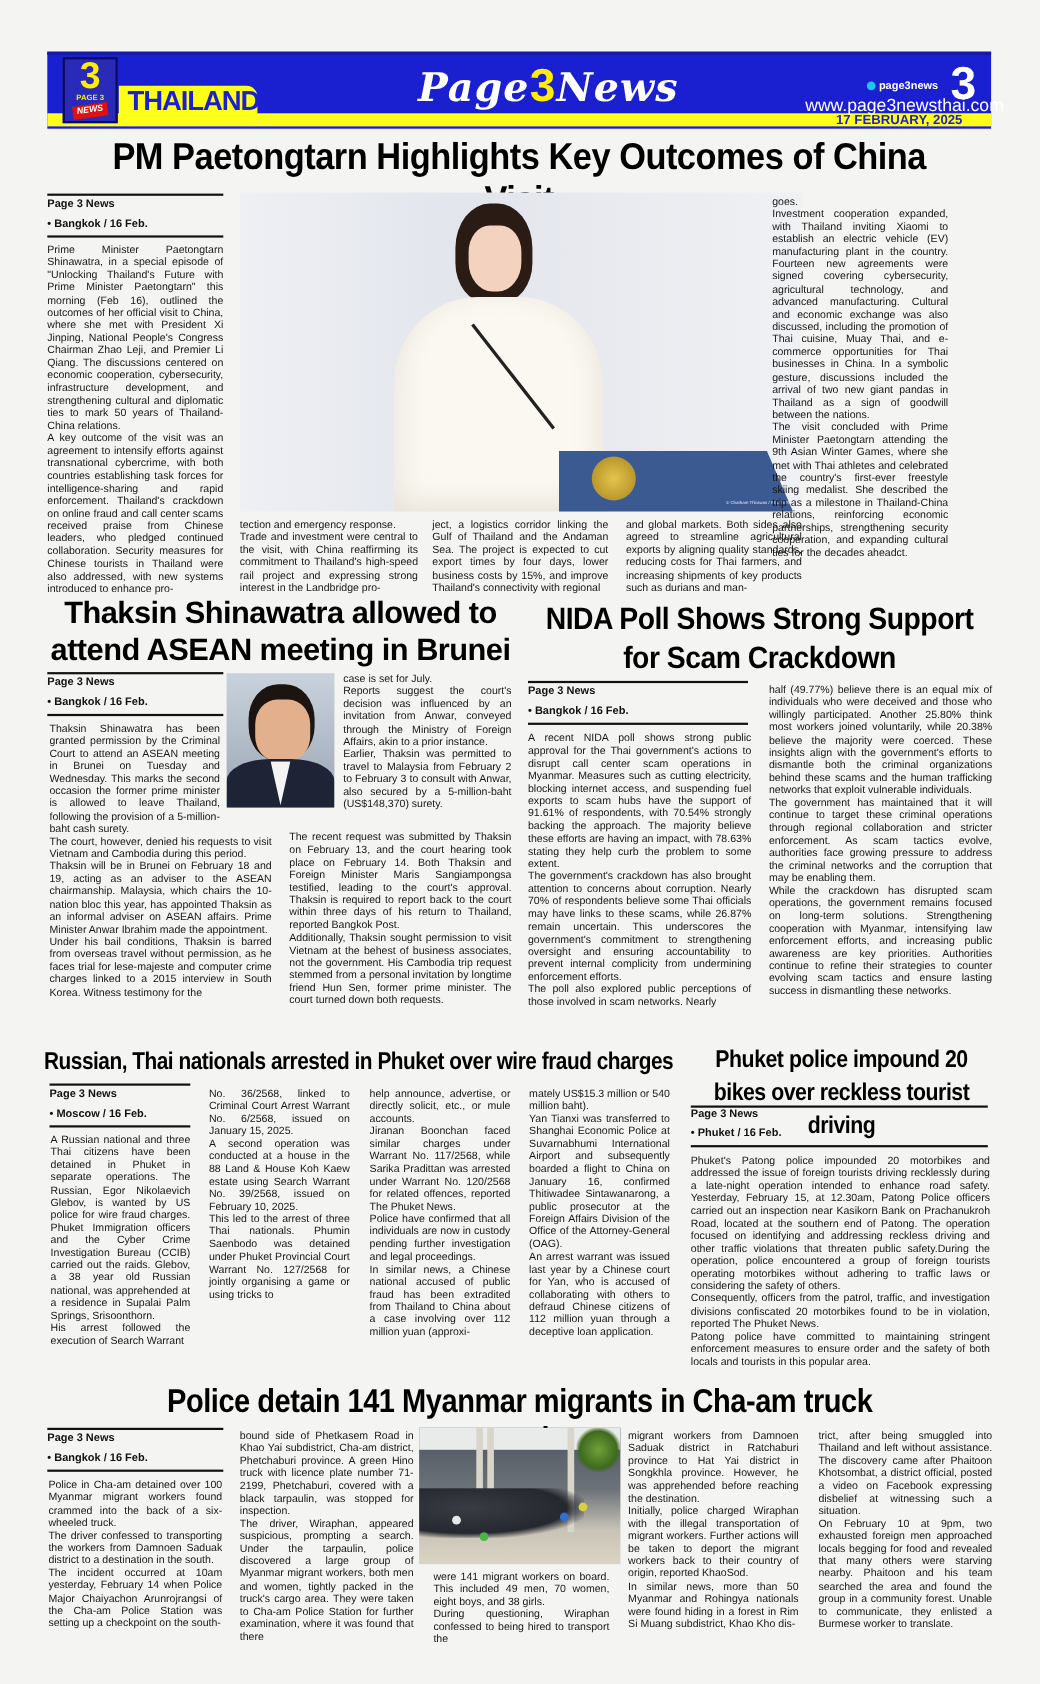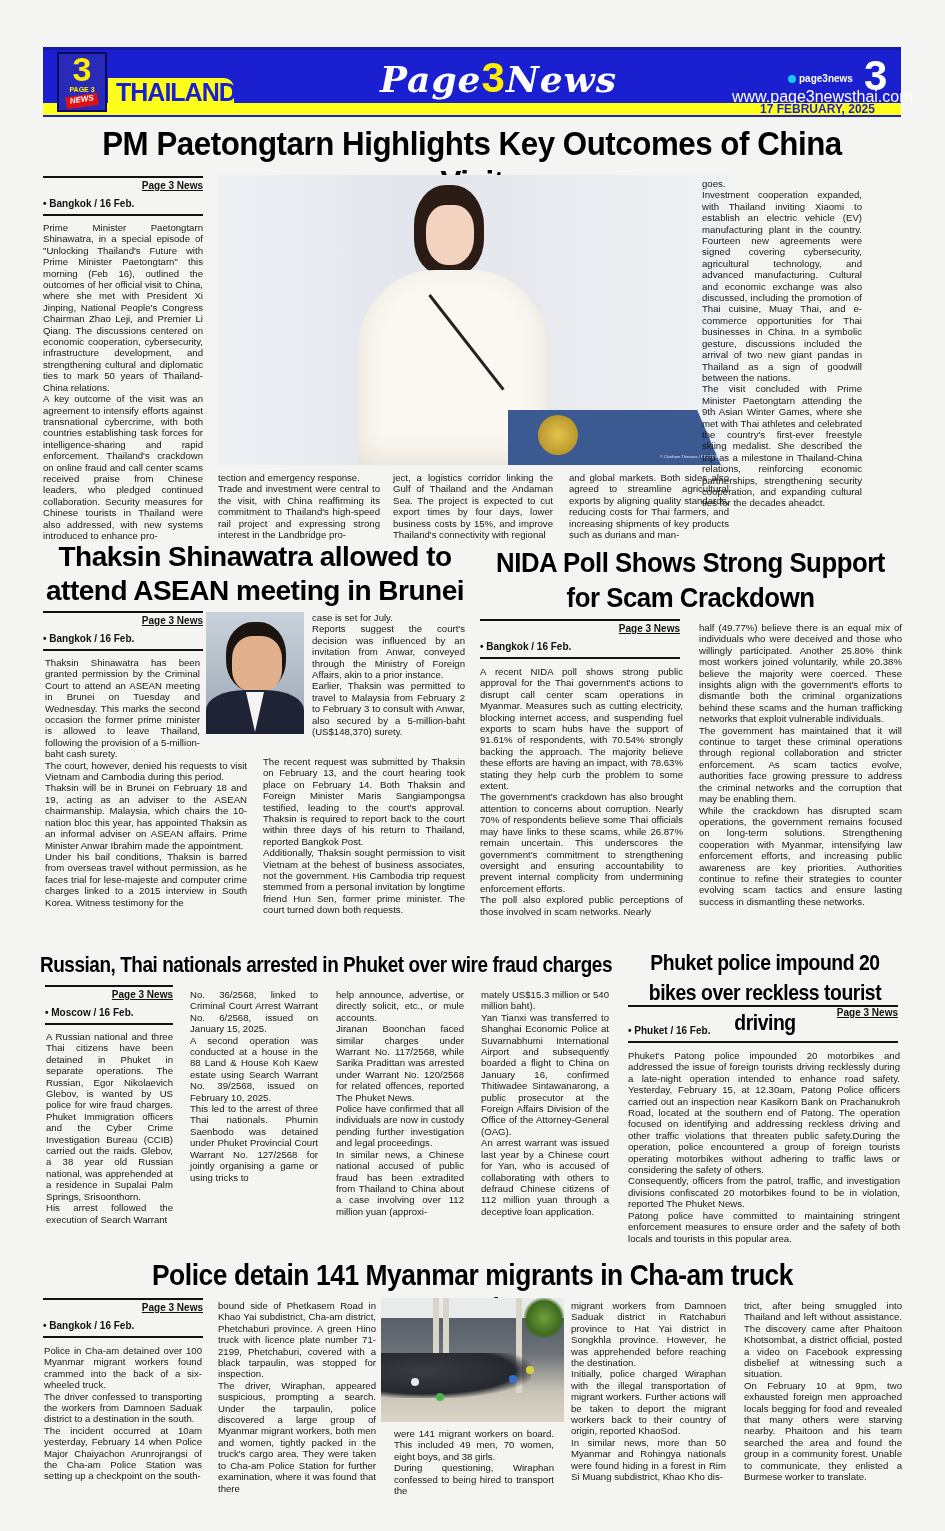--- a/index.html
+++ b/index.html
@@ -30,21 +30,21 @@
   .h-main { left: 43px; top: 124px; width: 858px; font-size: 34px; transform: scaleX(0.92); transform-origin: center; }
   .h-thaksin { left: 40px; top: 540px; width: 430px; font-size: 28px; line-height: 34px; }
   .h-nida { left: 478px; top: 545px; width: 425px; font-size: 28px; line-height: 35px; transform: scaleX(0.92); }
   .h-russian { left: 40px; top: 952px; width: 580px; font-size: 22px; transform: scaleX(0.86); transform-origin: left; white-space: nowrap; }
   .h-phuket { left: 625px; top: 948px; width: 280px; font-size: 22px; line-height: 30px; transform: scaleX(0.88); }
   .h-police { left: 40px; top: 1258px; width: 865px; font-size: 30px; transform: scaleX(0.88); }
 
   
   .byline { font-size: 10px; }
   .byline .rule-top { border-top: 2px solid #111; }
-  .byline .source { font-weight: bold; text-align: right; padding: 2px 0 4px; text-decoration: underline; }
+  .byline .source { font-weight: bold; text-align: left; padding: 2px 0 4px; }
   .byline .dateline { font-weight: bold; padding: 3px 0 5px; border-bottom: 2px solid #111; }
 
   
   .text { font-family: "Liberation Sans", sans-serif; font-size: 9.6px; line-height: 11.4px; text-align: justify; color: #161616; }
   .text p { margin: 0; }
 
   
   .photo-pm { left: 218px; top: 175px; width: 510px; height: 290px; background: linear-gradient(90deg, #eef0f4 0%, #e2e5ec 40%, #f0f1f4 100%); overflow: hidden; }
   .pm-figure { position: absolute; left: 130px; top: 10px; width: 210px; height: 280px; }
   .pm-head { position: absolute; left: 66px; top: 0; width: 70px; height: 90px; border-radius: 45% 45% 40% 40%; background: #2a1c14; }

